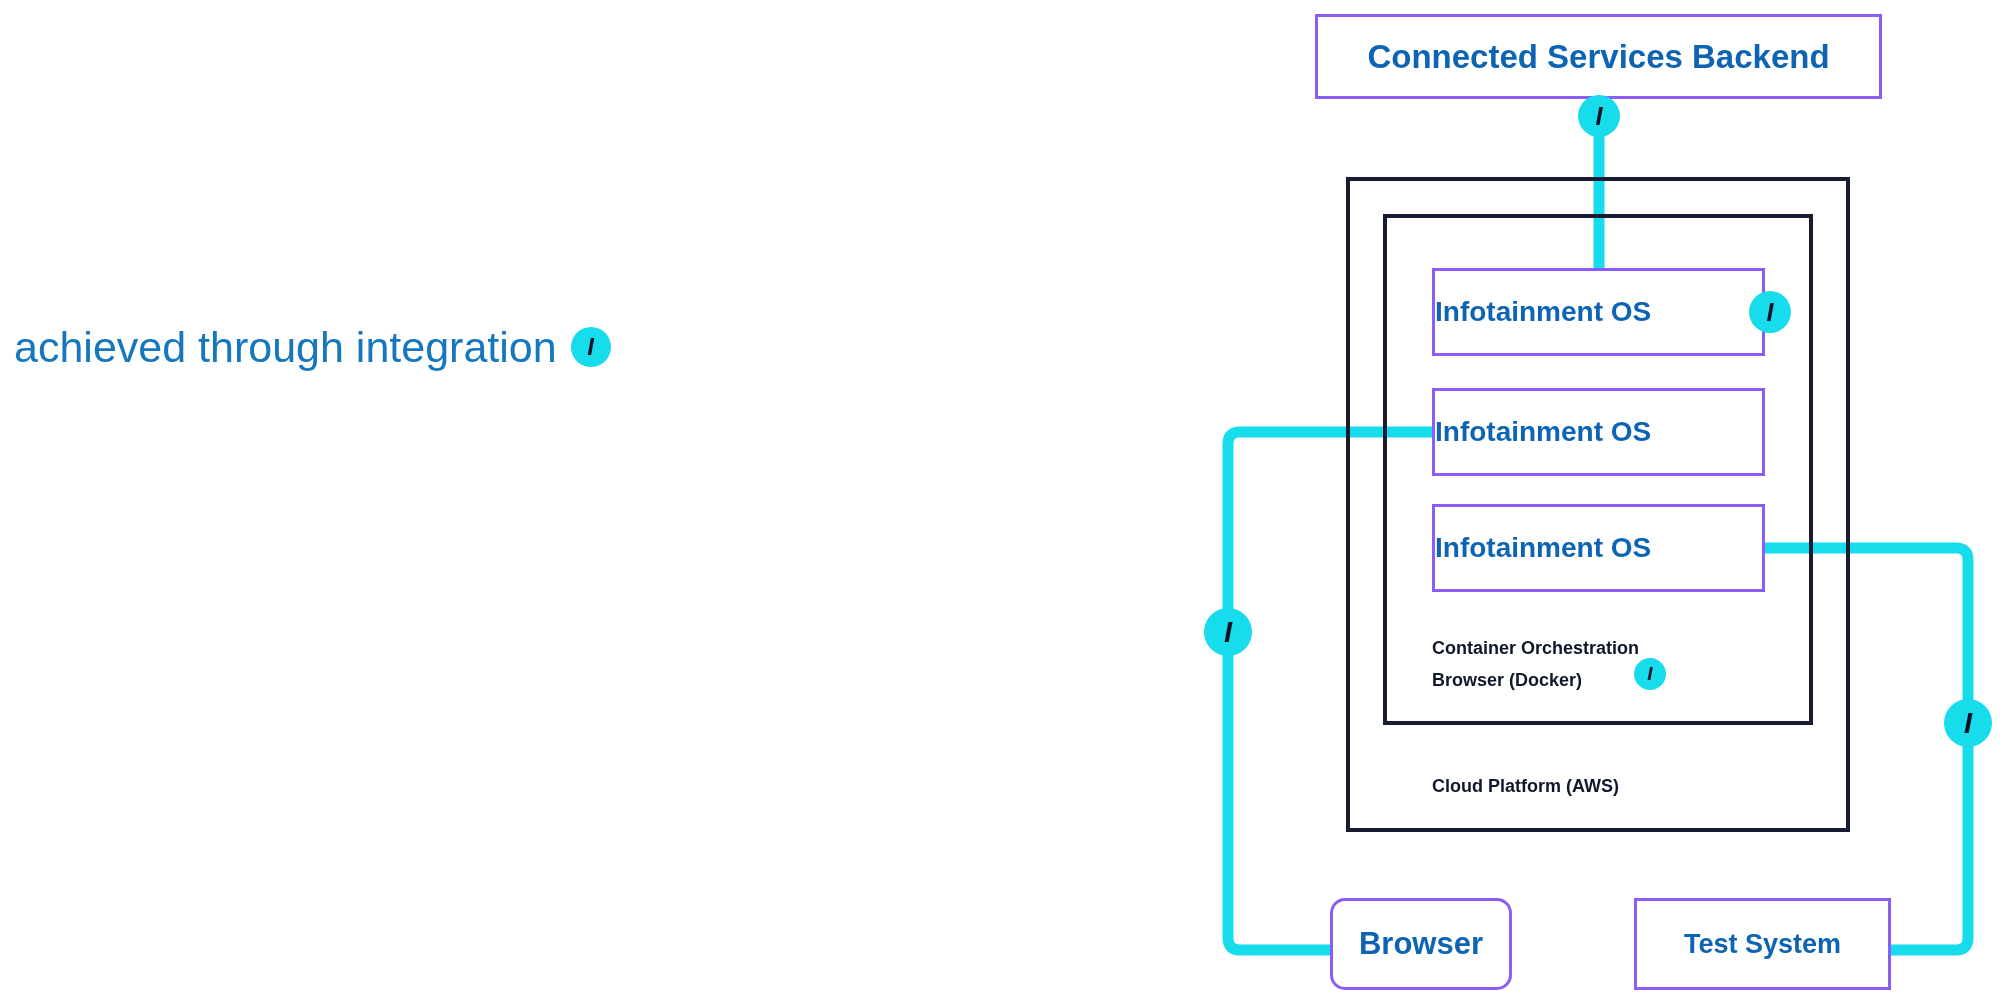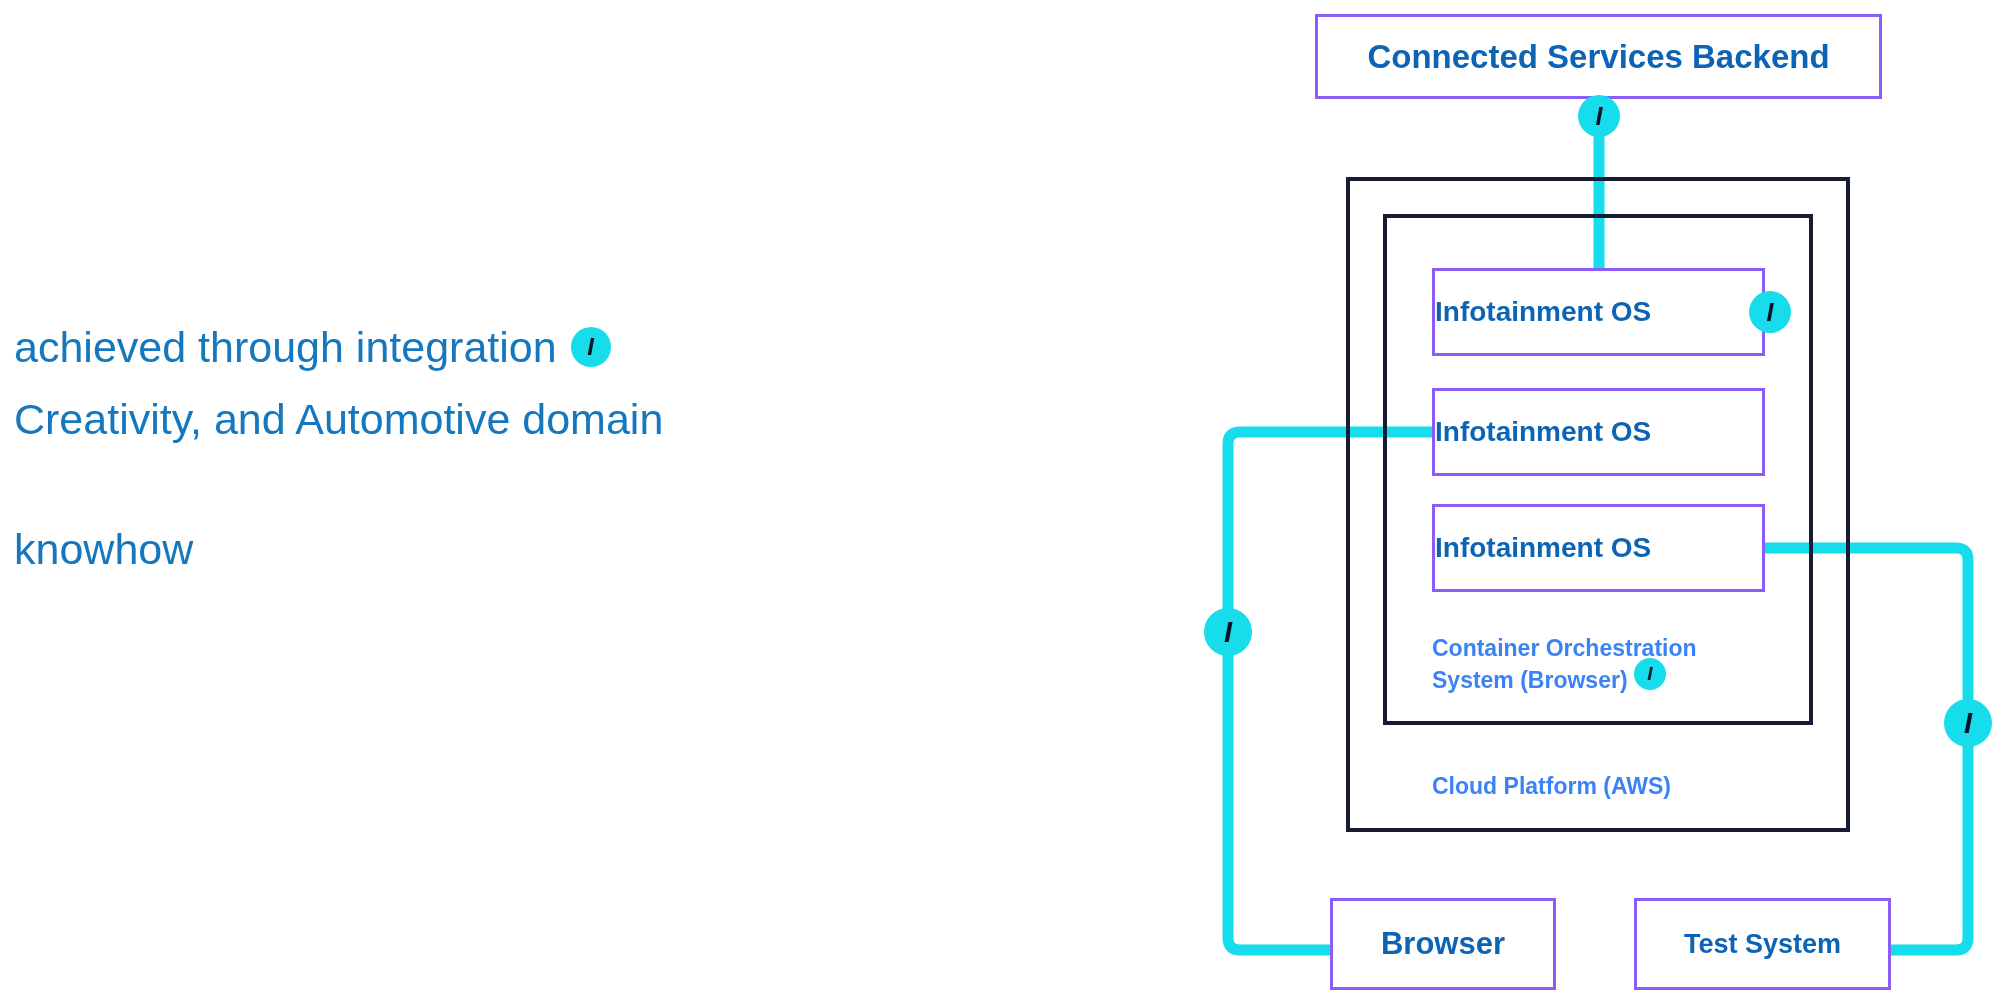--- a/index.html
+++ b/index.html
@@ -68,29 +68,29 @@
   #box-docker{ left:1383px; top:214px; width:430px; height:511px; }
 
   .os-box{ left:1432px; width:333px; height:88px; justify-content:flex-start; }
   #box-os-1{ top:268px; }
   #box-os-2{ top:388px; }
   #box-os-3{ top:504px; }
   .os-box .lbl{ font-size:28px; }
 
   .layer-caption{
     position:absolute;
-    color:#3b82f6;
+    color:#0f172a;
     font-weight:bold;
-    font-size:23px;
+    font-size:18px;
     line-height:32px;
   }
   #cap-docker{ left:1432px; top:632px; width:340px; }
   #cap-aws{ left:1432px; top:770px; width:340px; }
 
-  #box-browser{ left:1330px; top:898px; width:226px; height:92px; justify-content:center;}
+  #box-browser{ left:1330px; top:898px; width:182px; height:92px; justify-content:center;border-radius:15px;}
   #box-browser .lbl{ font-size:31px; }
   #box-testsystem{ left:1634px; top:898px; width:257px; height:92px; justify-content:center;}
   #box-testsystem .lbl{ font-size:27px; }
 
   
   .node-badge{
     position:absolute;
     border-radius:50%;
     background:#16dcec;
     display:flex;align-items:center;justify-content:center;
@@ -105,24 +105,20 @@
 </head>
 <body>
 
 <div id="stage">
 
   <div id="para-1" class="narrative">
     <br>
     <span>achieved through integration</span><span class="inline-badge"><span class="glyph">I</span></span>
   </div>
 
-  <div id="para-2" class="narrative">
-    <span>Creativity, and Automotive domain</span><br>
-    <span>knowhow</span>
-  </div>
 
   <svg id="diagram" viewBox="0 0 2013 1007" preserveAspectRatio="none" aria-hidden="true">
 
     <path d="M1599,99 L1599,272" stroke="#16dcec" stroke-width="11" fill="none" stroke-linecap="butt"></path>
 
     <path d="M1436,432 L1240,432 Q1228,432 1228,444 L1228,938 Q1228,950 1240,950 L1334,950" stroke="#16dcec" stroke-width="11" fill="none" stroke-linecap="butt" stroke-linejoin="round"></path>
 
     <path d="M1761,548 L1956,548 Q1968,548 1968,560 L1968,938 Q1968,950 1956,950 L1887,950" stroke="#16dcec" stroke-width="11" fill="none" stroke-linecap="butt" stroke-linejoin="round"></path>
   </svg>
 
@@ -139,21 +135,21 @@
   </div>
   <div id="box-os-2" class="dbox blue os-box">
     <span class="lbl">Infotainment OS</span>
   </div>
   <div id="box-os-3" class="dbox blue os-box">
     <span class="lbl">Infotainment OS</span>
   </div>
 
   <div id="cap-docker" class="layer-caption">
     <span>Container Orchestration</span><br>
-    <span>System (Browser)</span>
+    <span>Browser (Docker)</span>
   </div>
 
   <div id="cap-aws" class="layer-caption">Cloud Platform (AWS)</div>
 
   <div id="box-browser" class="dbox blue">
     <span class="lbl">Browser</span>
   </div>
 
   <div id="box-testsystem" class="dbox blue">
     <span class="lbl">Test System</span>

